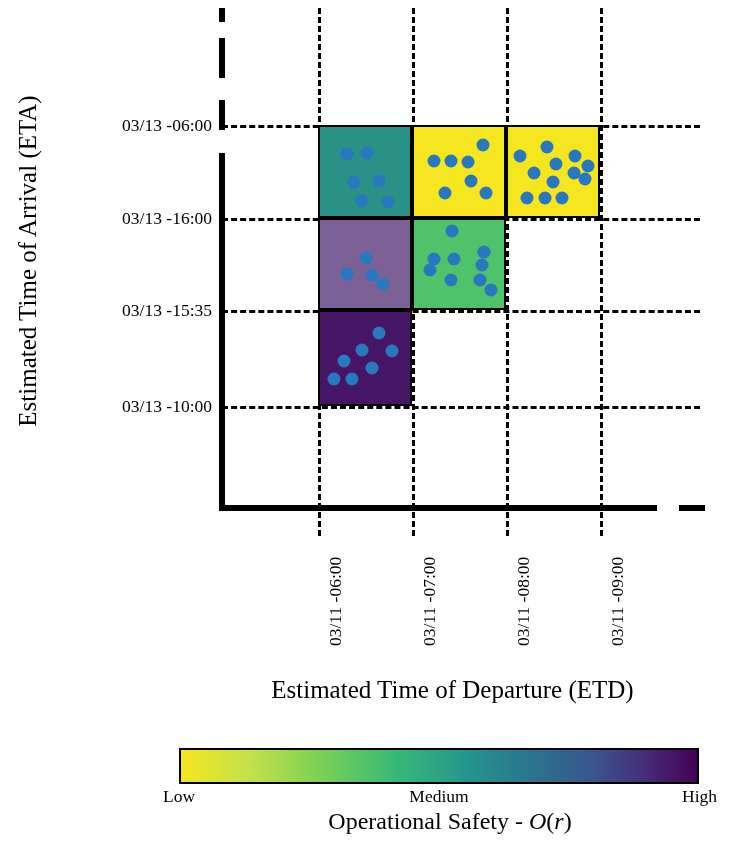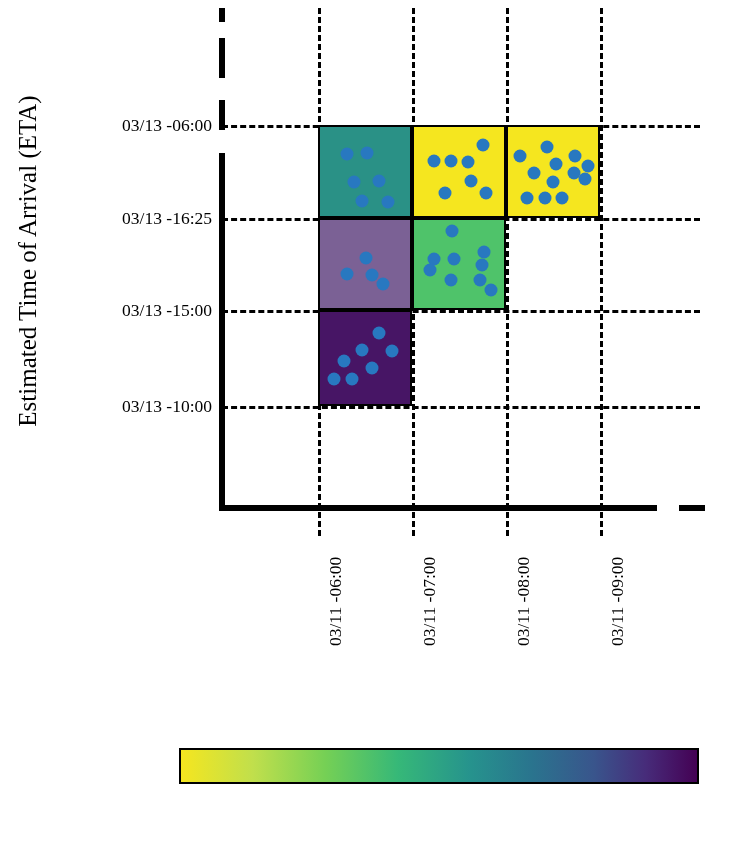--- a/index.html
+++ b/index.html
@@ -107,20 +107,21 @@
   }
   .italic-math{font-style:italic;}
 </style>
 </head>
 <body>
 
 <div id="root">
 
   <div class="ylabel">Estimated Time of Arrival (ETA)</div>
 
+  <div class="xlabel">Estimated Time of Departure (ETD)</div>
 
   <div class="plot" id="plot">
       <div class="gridline-h" style="left:222px;top:125px;width:478px;"></div>
       <div class="gridline-h" style="left:222px;top:218px;width:478px;"></div>
       <div class="gridline-h" style="left:222px;top:310px;width:478px;"></div>
       <div class="gridline-h" style="left:222px;top:406px;width:478px;"></div>
       <div class="gridline-v" style="left:318px;top:8px;height:528px;"></div>
       <div class="gridline-v" style="left:412px;top:8px;height:528px;"></div>
       <div class="gridline-v" style="left:506px;top:8px;height:528px;"></div>
       <div class="gridline-v" style="left:600px;top:8px;height:528px;"></div>
@@ -184,31 +185,37 @@
       <div class="spine" style="left:218.75px;top:8px;width:6.5px;height:14px;"></div>
       <div class="spine" style="left:218.75px;top:38px;width:6.5px;height:40px;"></div>
       <div class="spine" style="left:218.75px;top:100px;width:6.5px;height:30px;"></div>
       <div class="spine" style="left:218.75px;top:153px;width:6.5px;height:358.25px;"></div>
       <div class="spine" style="left:218.75px;top:504.75px;width:438.25px;height:6.5px;"></div>
       <div class="spine" style="left:679px;top:504.75px;width:26px;height:6.5px;"></div>
     </div>
 
   <div class="cbar-wrap">
     <div class="cbar"></div>
+    <div class="cbar-ticks">
+      <span class="ct-low">Low</span>
+      <span class="ct-mid">Medium</span>
+      <span class="ct-high">High</span>
+    </div>
   </div>
 
+  <div class="cbar-title"><span>Operational Safety - </span><span class="italic-math">O</span><span>(</span><span class="italic-math">r</span><span>)</span></div>
 
 <div class="ytick-wrap" style="top: 125px;">
       <div class="ytick">03/13 -06:00</div>
     </div>
     <div class="ytick-wrap" style="top: 218px;">
-      <div class="ytick">03/13 -16:25</div>
+      <div class="ytick">03/13 -16:00</div>
     </div>
     <div class="ytick-wrap" style="top: 310px;">
-      <div class="ytick">03/13 -15:00</div>
+      <div class="ytick">03/13 -15:35</div>
     </div>
     <div class="ytick-wrap" style="top: 406px;">
       <div class="ytick">03/13 -10:00</div>
     </div>
     <div class="xtick" style="left: 325px; top: 646px;">03/11 -06:00</div>
     <div class="xtick" style="left: 419px; top: 646px;">03/11 -07:00</div>
     <div class="xtick" style="left: 513px; top: 646px;">03/11 -08:00</div>
     <div class="xtick" style="left: 607px; top: 646px;">03/11 -09:00</div>
   </div>
 

